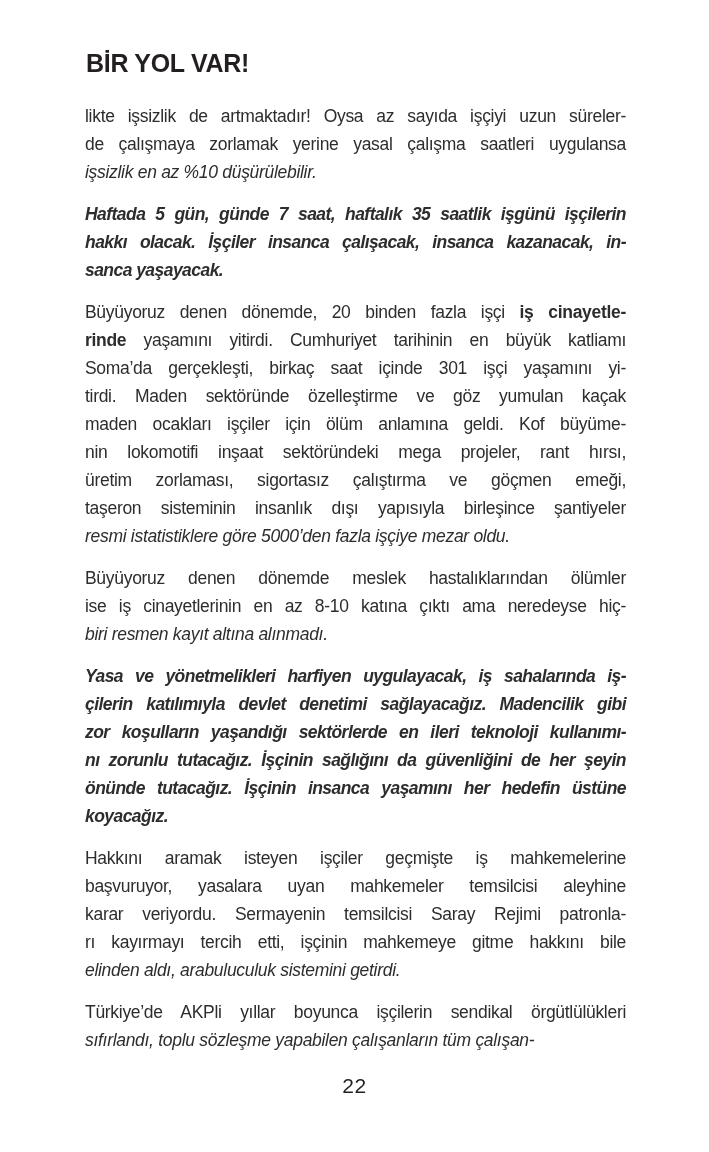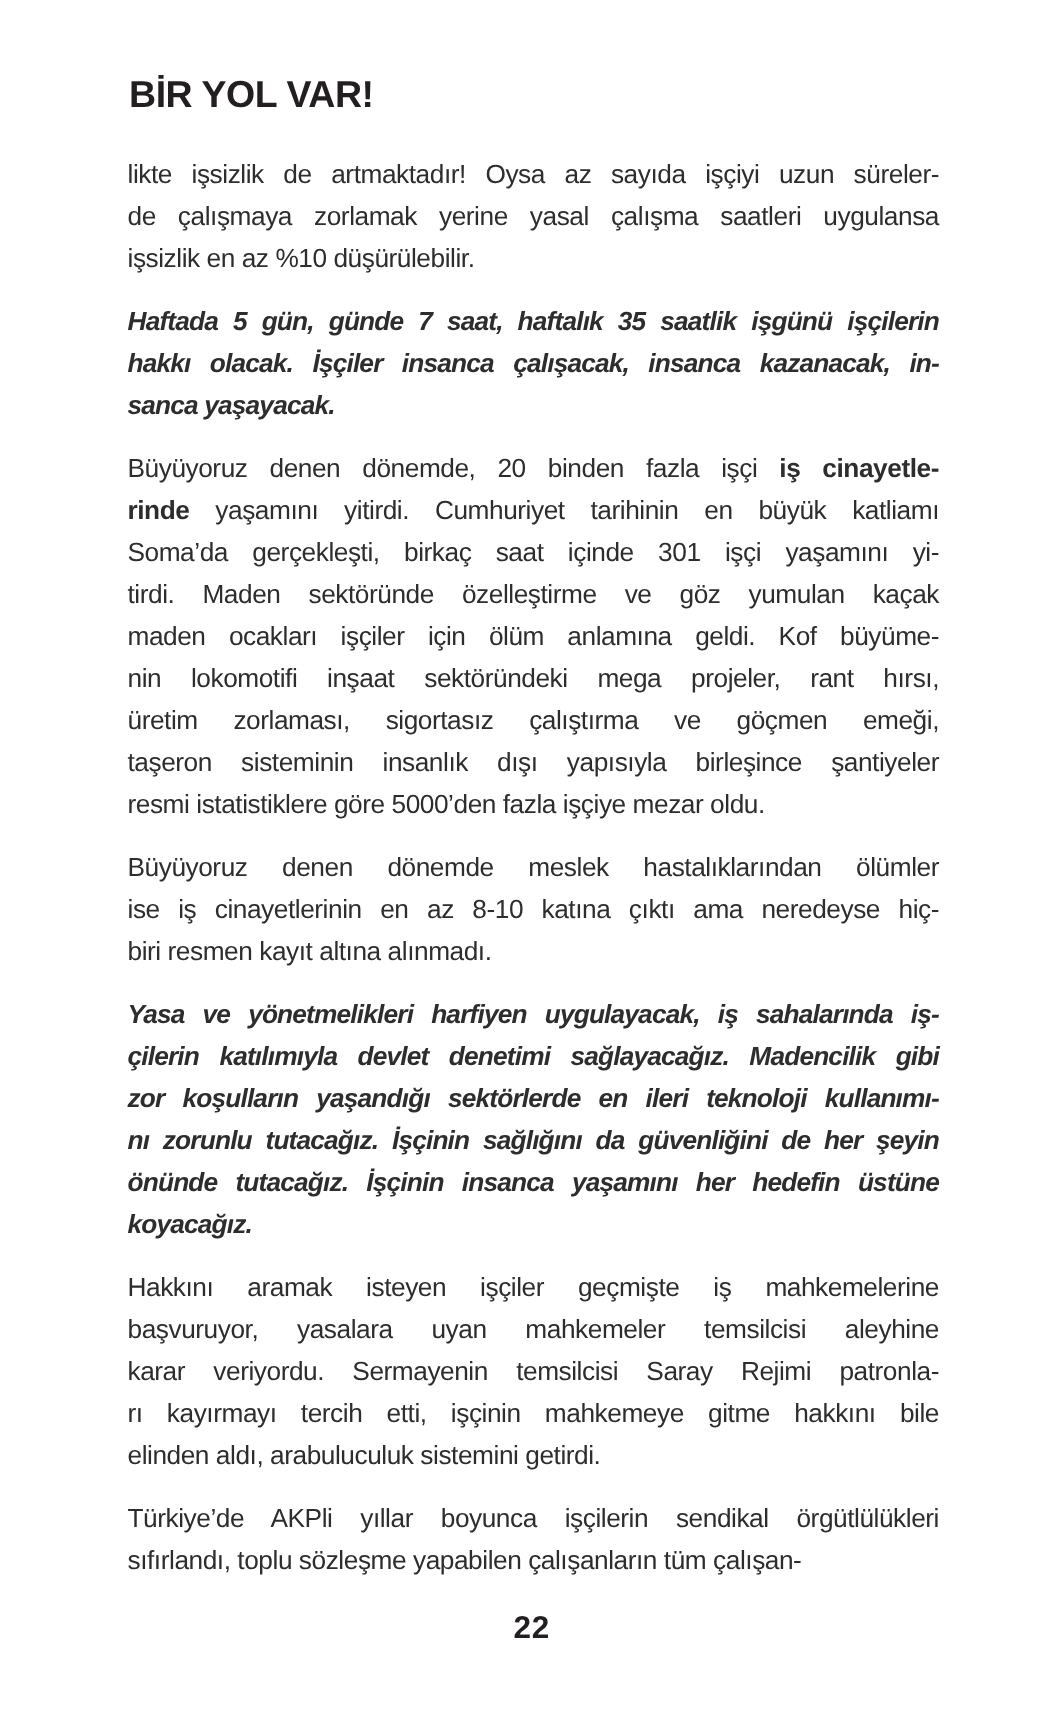--- a/index.html
+++ b/index.html
@@ -38,29 +38,30 @@
     font-style:italic;
     letter-spacing:-0.55px;
   }
   .line{
     text-align:justify;
     text-align-last:justify;
   }
   .line.last{
     text-align:right;
     text-align-last:left;
+    font-style:italic;
   }
   .b{ font-weight:bold; }
   .pagenum{
     position:absolute;
     left:0; right:0;
     top:1074px;
     text-align:center;
     font-size:21px;
-    font-weight:bold;
+    font-weight:normal;
     letter-spacing:0.5px;
     color:var(--title);
   }
 </style>
 </head>
 <body>
 
 <div class="page">
   <div class="content">
     <h1 class="title">BİR YOL VAR!</h1>

